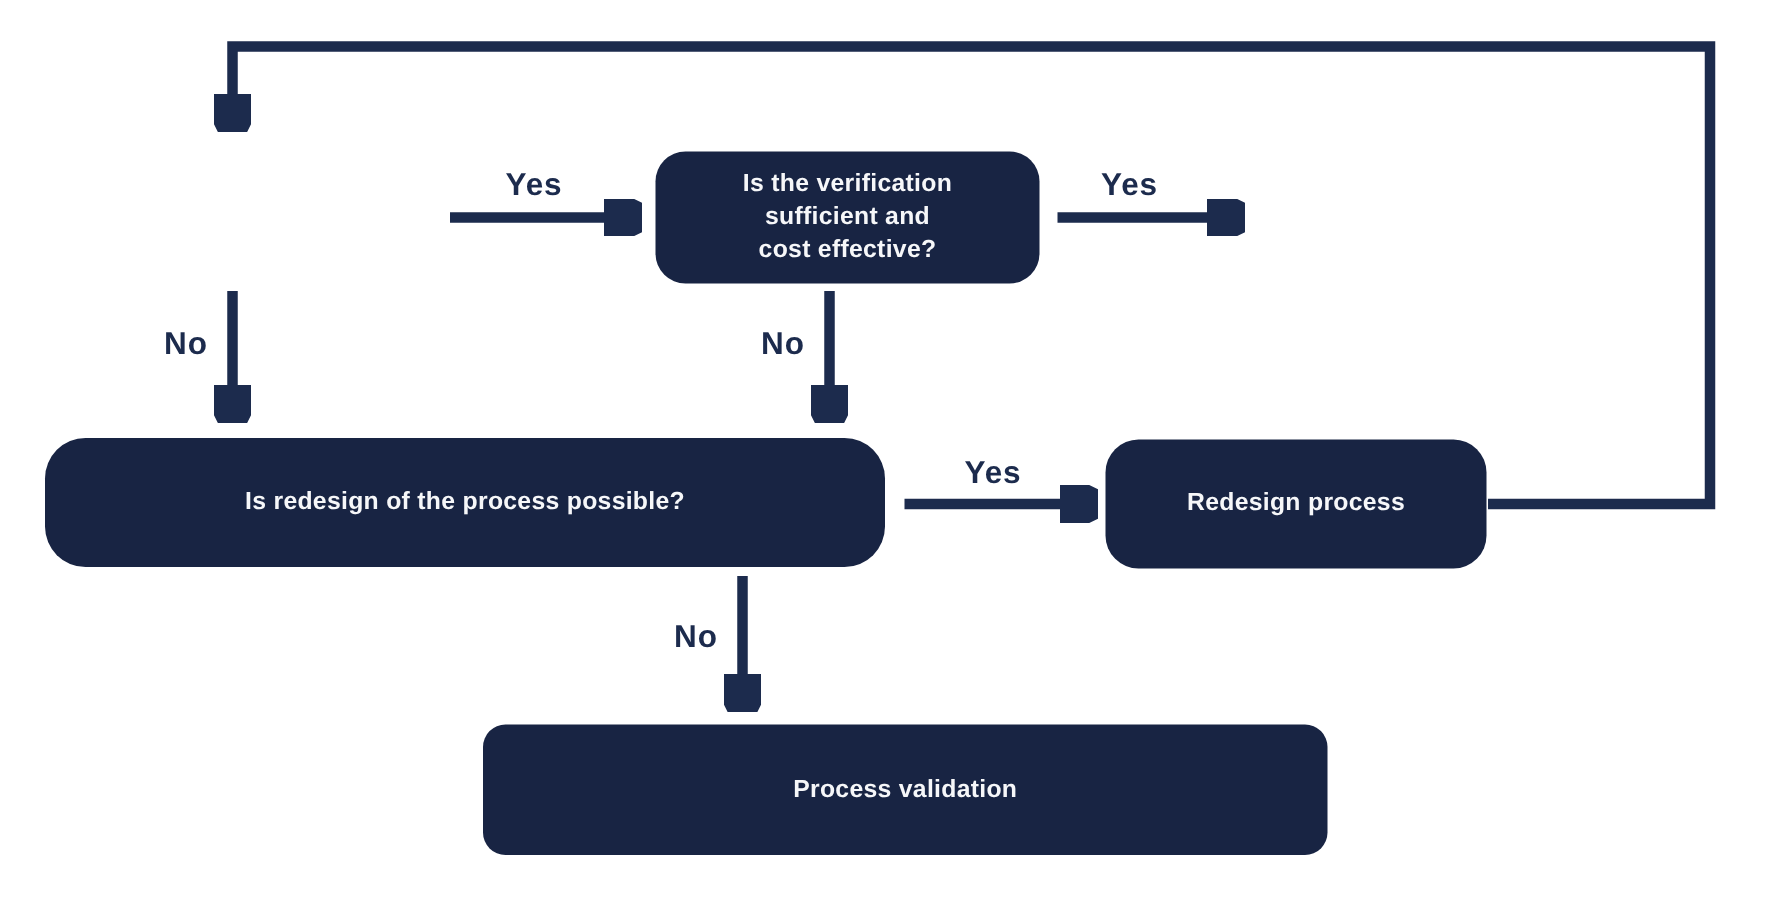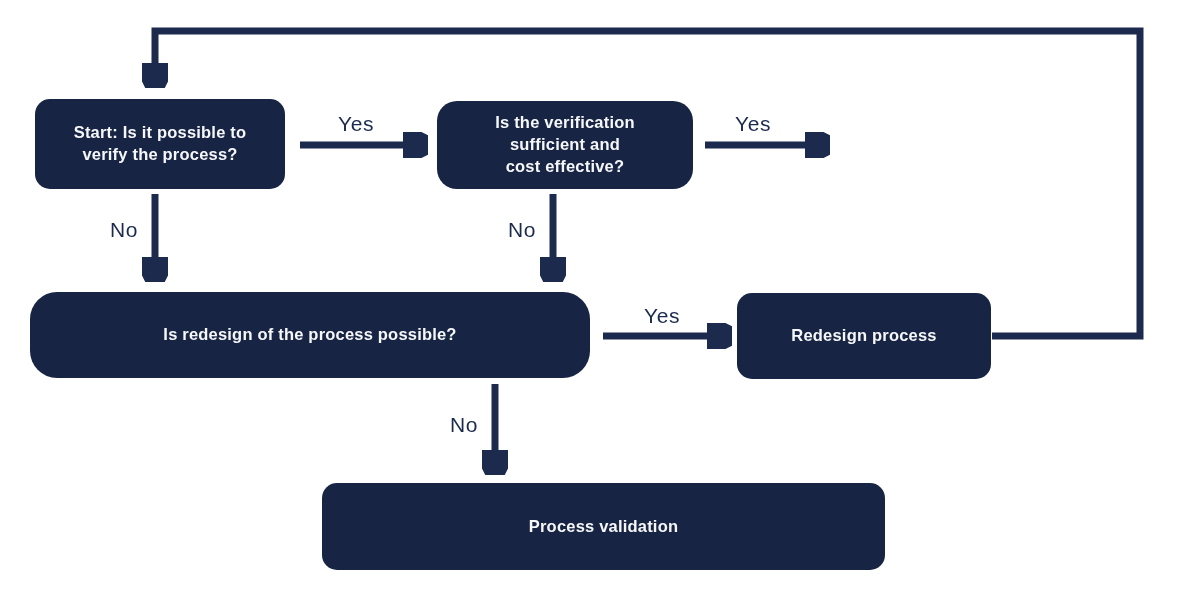--- a/index.html
+++ b/index.html
@@ -37,27 +37,27 @@
     line-height:1.32;
     letter-spacing:.2px;
     white-space:pre-line;
     box-sizing:border-box;
     padding:8px 14px;
   }
   .node-start{left:35px;top:99px;width:250px;height:90px;}
   .node-verification-question{left:437px;top:101px;width:256px;height:88px;border-radius:20px;}
   .node-process-verification{left:833px;top:101px;width:256px;height:88px;}
   .node-redesign-question{left:30px;top:292px;width:560px;height:86px;border-radius:27px;}
-  .node-redesign-process{left:737px;top:293px;width:254px;height:86px;}
+  .node-redesign-process{left:737px;top:293px;width:254px;height:86px;border-radius:22px;}
   .node-process-validation{left:322px;top:483px;width:563px;height:87px;text-align:right;}
   .edge-label{
     position:absolute;
     transform:translate(-50%,-50%);
     color:var(--line);
-    font-weight:400;
+    font-weight:700;
     font-size:21px;
     letter-spacing:.6px;
   }
   .lbl-yes-1{left:356px;top:124px;}
   .lbl-yes-2{left:753px;top:124px;}
   .lbl-yes-3{left:662px;top:316px;}
   .lbl-no-1{left:124px;top:230px;}
   .lbl-no-2{left:522px;top:230px;}
   .lbl-no-3{left:464px;top:425px;}
 </style>
@@ -81,22 +81,20 @@
 
     <path d="M553 194 L553 278" marker-end="url(#arrowhead)"></path>
 
     <path d="M603 336 L728 336" marker-end="url(#arrowhead)"></path>
 
     <path d="M495 384 L495 471" marker-end="url(#arrowhead)"></path>
 
     <path d="M992 336 L1140 336 L1140 31 L155 31 L155 84" marker-end="url(#arrowhead)"></path>
   </svg>
 
-  <div class="node node-start">Start: Is it possible to
-verify the process?</div>
 
   <div class="node node-verification-question">Is the verification
 sufficient and
 cost effective?</div>
 
 
   <div class="node node-redesign-question">Is redesign of the process possible?</div>
 
   <div class="node node-redesign-process">Redesign process</div>
 

